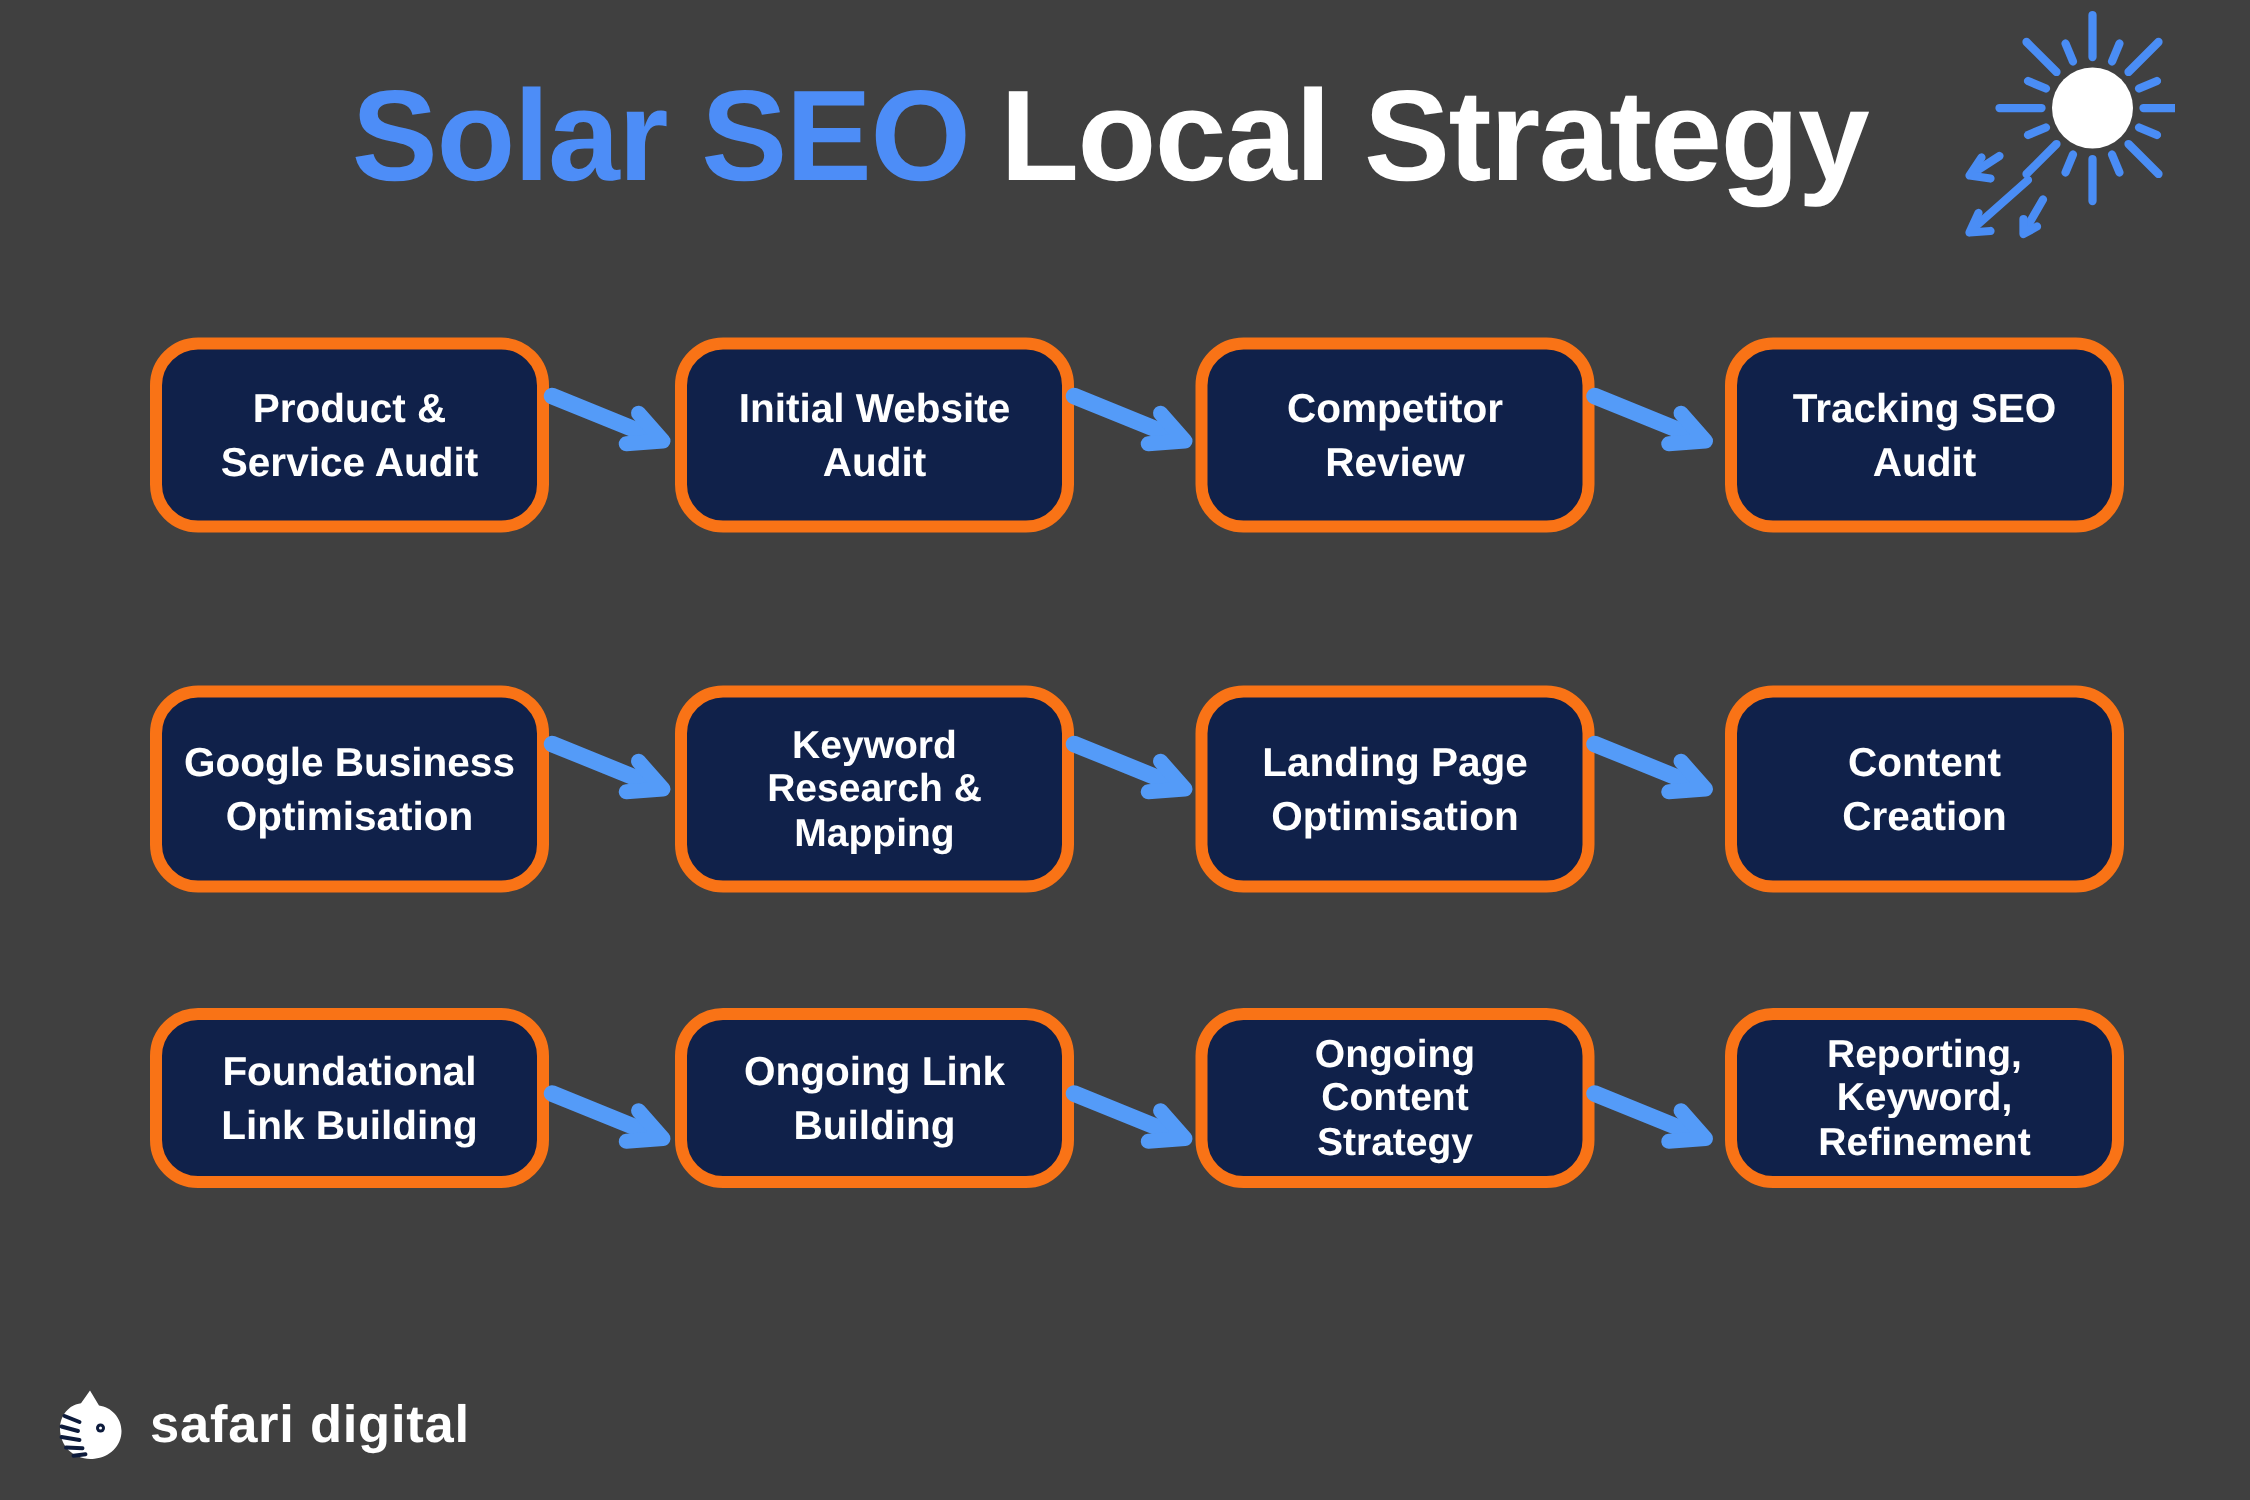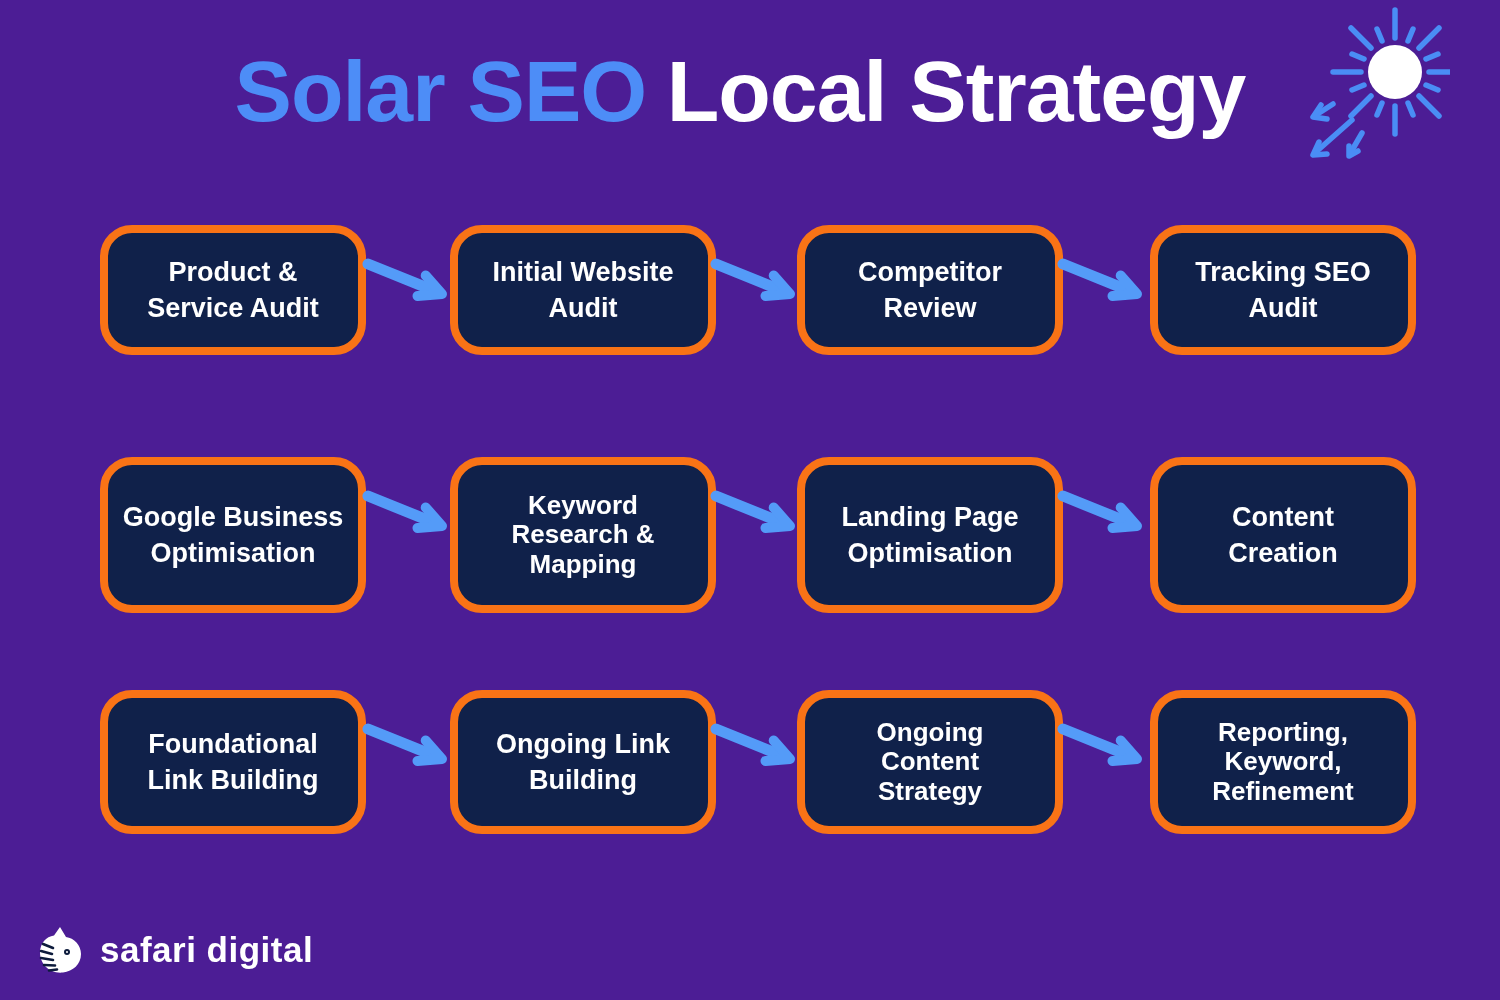--- a/index.html
+++ b/index.html
@@ -1,18 +1,18 @@
 <!DOCTYPE html>
 <html><head>
 <meta charset="utf-8">
 <style>
   html,body{margin:0;padding:0;background:#0D1B3C;}
   .canvas{
     position:relative;width:1500px;height:1000px;overflow:hidden;
-    background:#4c1d95;font-family:"Liberation Sans",sans-serif;
+    background:#404040;font-family:"Liberation Sans",sans-serif;
   }
   
   .title{
     position:absolute;top:44px;left:0;width:1480px;
     text-align:center;font-weight:700;font-size:86px;letter-spacing:-1px;
     line-height:1.1;white-space:nowrap;
   }
   .title .accent{color:#4D8DF7;margin-right:0.24em;}
   .title .rest{color:#FFFFFF;}
   
@@ -23,22 +23,22 @@
     border:8px solid #f97316;border-radius:32px;background:#10214A;
     display:flex;align-items:center;justify-content:center;
     color:#FFFFFF;text-align:center;
   }
   .step .label{
     white-space:pre-line;font-weight:700;font-size:27px;line-height:1.35;
     padding:0 10px;
   }
   .step.tight .label{font-size:26px;line-height:1.13;}
   .r1{top:225px;height:130px;}
-  .r2{top:457px;height:156px;}
-  .r3{top:690px;height:144px;justify-content:center;}
+  .r2{top:457px;height:138px;}
+  .r3{top:672px;height:120px;justify-content:center;}
   .c1{left:100px;}
   .c2{left:450px;}
   .c3{left:797px;}
   .c4{left:1150px;}
   
   .arrow{position:absolute;width:95px;height:50px;}
   .a1{left:362px;} .a2{left:710px;} .a3{left:1057px;}
   .t1{top:255px;} .t2{top:487px;} .t3{top:720px;}
   
   .footer{

